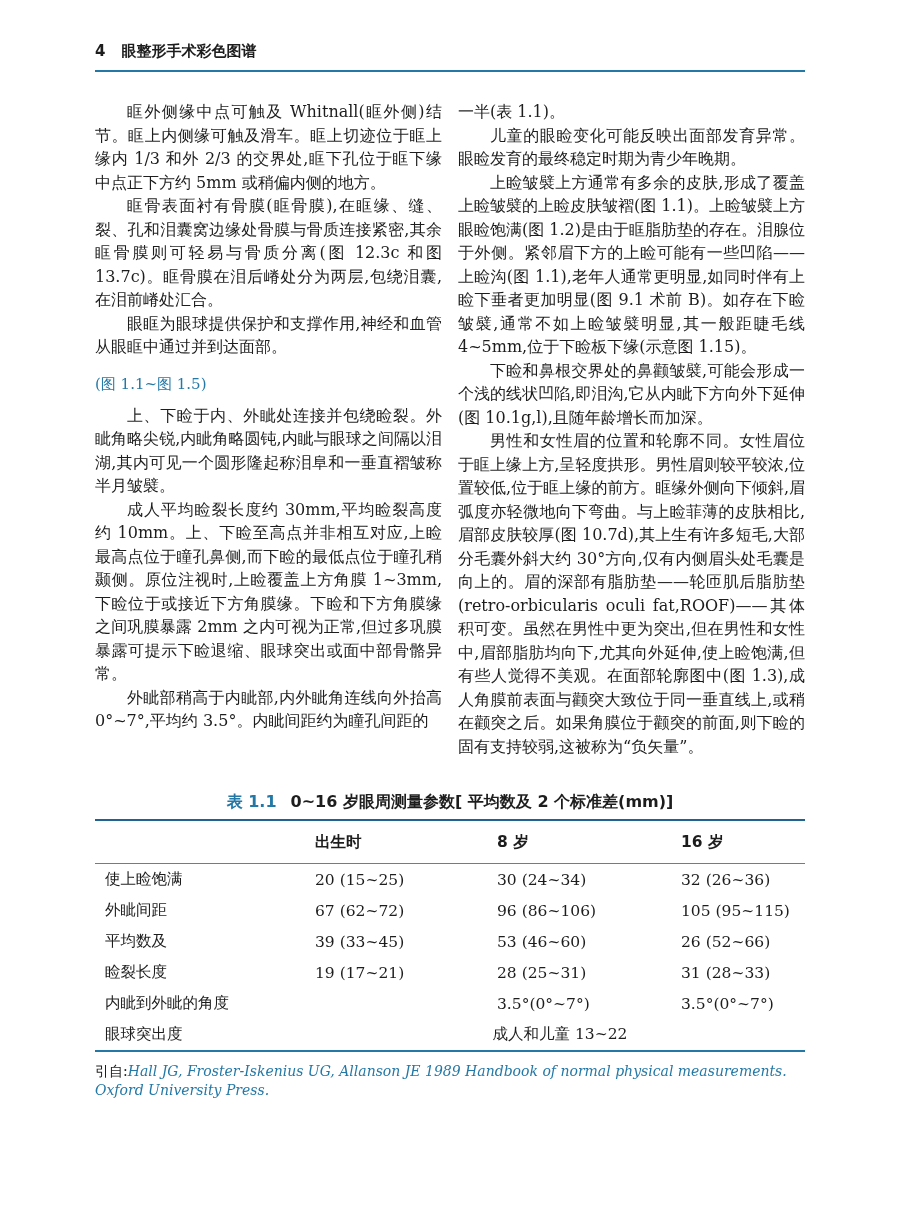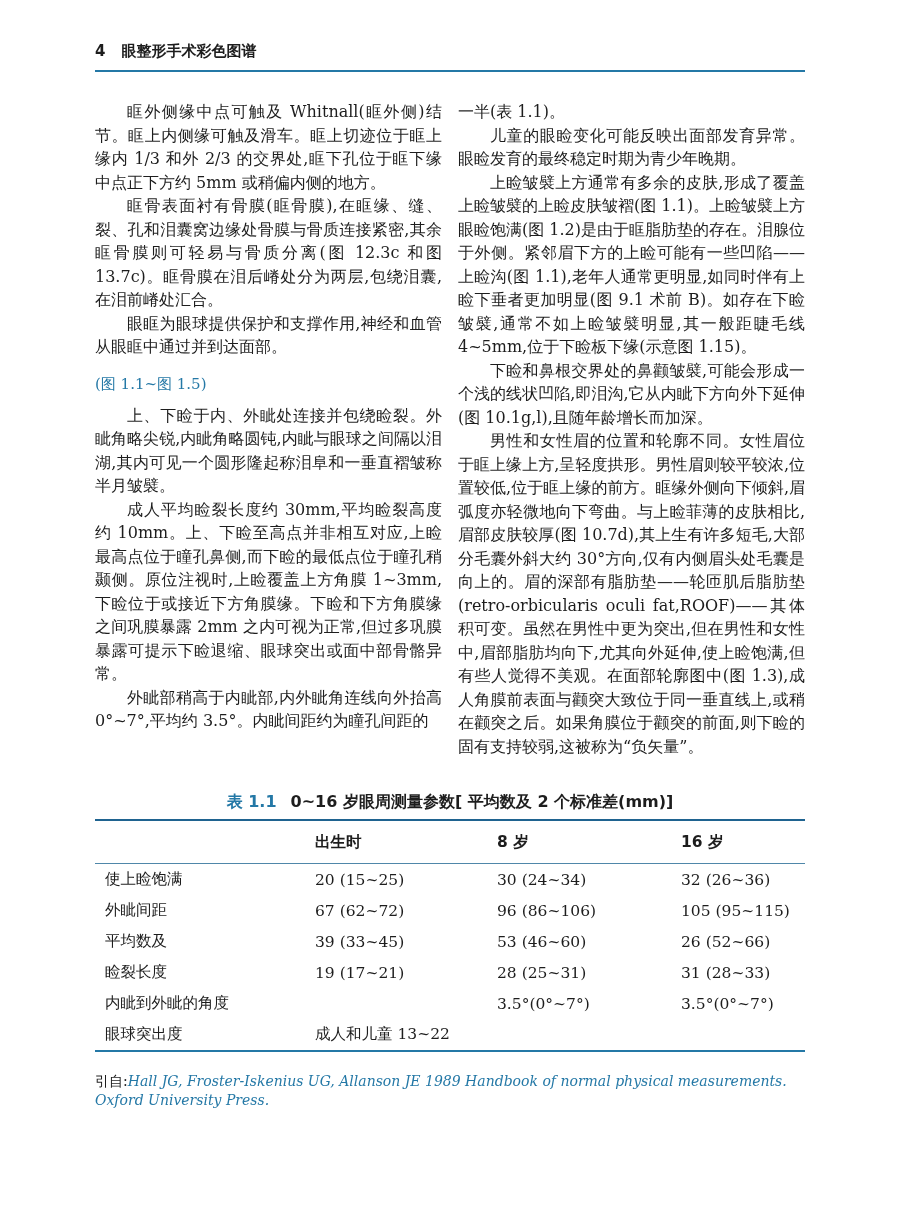--- a/index.html
+++ b/index.html
@@ -62,23 +62,23 @@
     font-size:15.5px;
   }
   table.meas thead th{
     font-family:"DejaVu Sans","Liberation Sans",sans-serif;
     font-weight:bold;font-size:15.5px;
     text-align:left;padding:11px 0 10px 0;
     border-bottom:1.5px solid #4f87a9;
   }
   table.meas tbody td{padding:5px 0;text-align:left;vertical-align:middle;}
   table.meas .rowlabel{padding-left:10px;}
-  table.meas td.spancell{}
+  table.meas td.spancell{text-align:center;}
   
-  .citation{margin-top:20px;font-size:14px;line-height:19px;}
+  .citation{margin-top:10px;font-size:14px;line-height:19px;}
   .cit-label{color:var(--text);}
   .cit-text{color:var(--accent);font-style:italic;font-family:"DejaVu Serif","Liberation Serif",serif;}
 </style>
 </head>
 <body>
 
 <div class="page">
 
   <div class="running-head">
     <span class="pagenum">4</span><span>眼整形手术彩色图谱</span>

